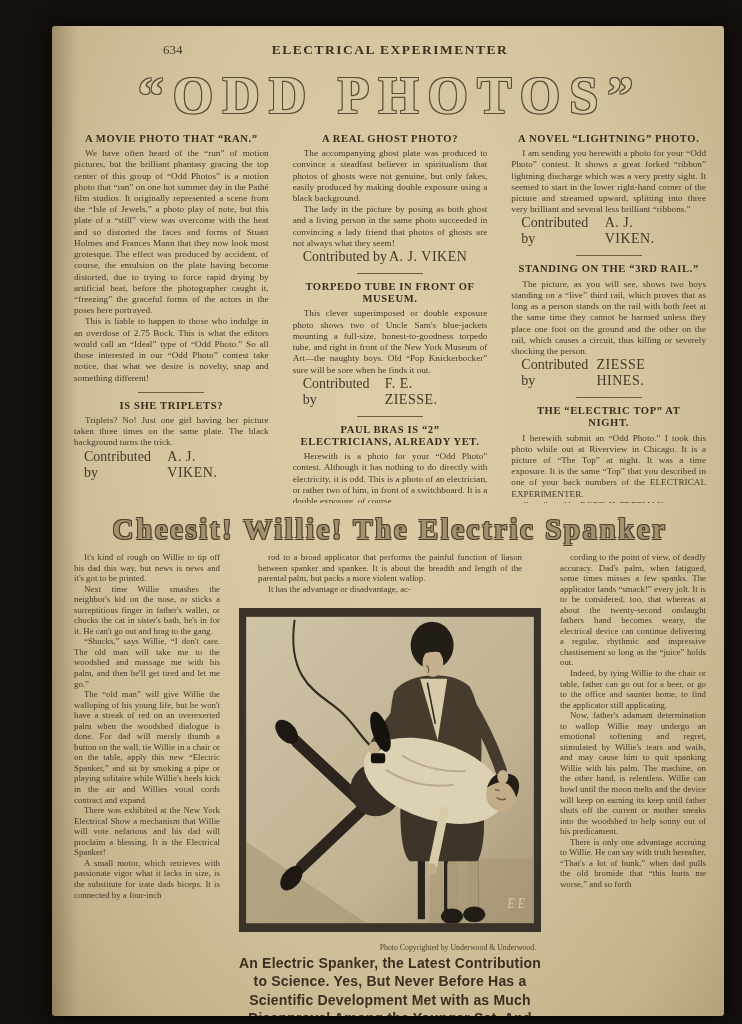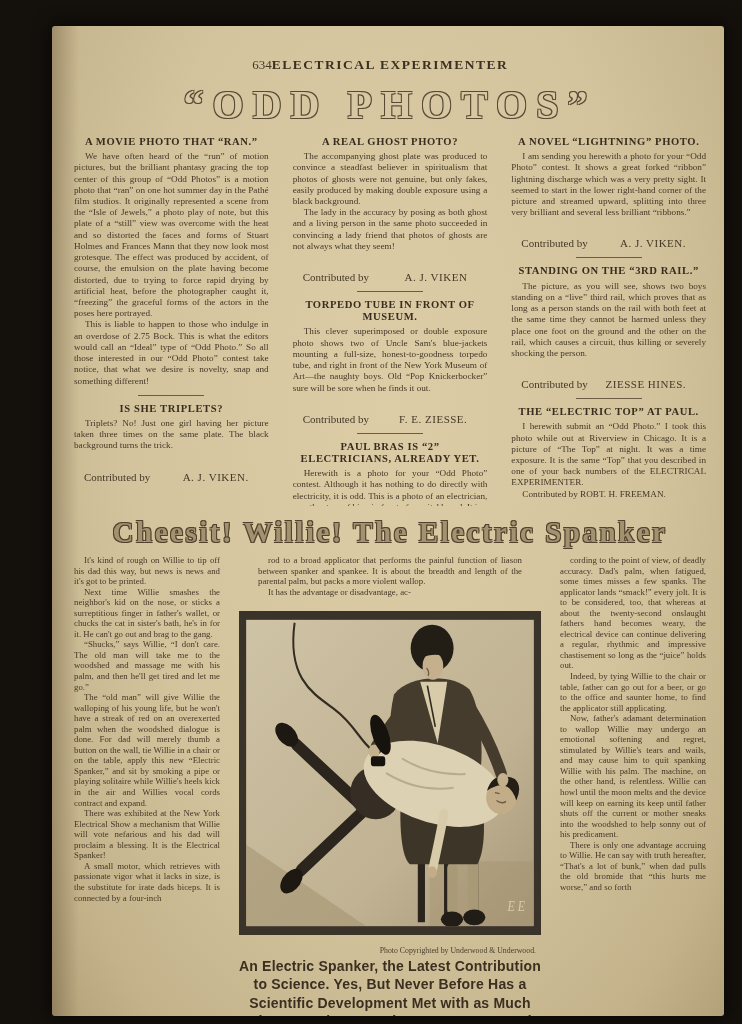--- a/index.html
+++ b/index.html
@@ -17,42 +17,42 @@
       radial-gradient(ellipse at 50% 38%, #dccda7 0%, #d3c49d 55%, #c3b28a 86%, #b2a179 100%);
     border-radius:3px;
     box-shadow:0 0 18px rgba(0,0,0,.8);
     color:#453827;
     overflow:hidden;
     box-sizing:border-box;
     padding:16px 18px 10px 22px;
   }
   
   .pg-header{display:grid;grid-template-columns:1fr auto 1fr;align-items:baseline;font-size:13px;}
-  .pg-header .num{text-align:right;margin-top:15px;}
+  .pg-header .num{text-align:center;}
   .pg-header .journal{font-weight:bold;letter-spacing:1.5px;font-size:13.5px;color:#3c3020;}
   .pg-header .date{text-align:right;}
   
   .main-title{
     text-align:center;margin:8px 0 6px;
-    font-size:40px;font-weight:bold;letter-spacing:9px;
+    font-size:52px;font-weight:bold;letter-spacing:9px;
     color:#d6c8a2;
     text-shadow:-1px -1px 0 #5a4a34, 1px -1px 0 #5a4a34, -1px 1px 0 #5a4a34, 1px 1px 0 #5a4a34;
   }
   
   .columns{display:flex;gap:24px;height:372px;overflow:hidden;}
   .col{flex:1;min-width:0;}
   .article-heading{
     margin:2px 4px 3px;text-align:center;
     font-size:10.6px;font-weight:bold;letter-spacing:.6px;color:#382d1e;
     line-height:1.15;
   }
   .article p{
     margin:0;font-size:9.2px;line-height:1.22;text-align:justify;text-indent:11px;
   }
-  .contrib{display:flex;justify-content:space-between;font-size:11px;padding:0 20px 0 10px;margin-top:19px;}
+  .contrib{display:flex;justify-content:space-between;font-size:14px;padding:0 20px 0 10px;margin-top:0;}
   .contrib .name{letter-spacing:.5px;}
   .article-divider{width:66px;border-top:1.2px solid #6d5c44;margin:8px auto 7px;}
   
   .feature-title{
     text-align:center;margin:10px 0 6px;
     font-size:29px;font-weight:bold;letter-spacing:2.5px;
     color:#a3926f;
     text-shadow:-1px -1px 0 #51422e, 1px -1px 0 #51422e, -1px 1px 0 #51422e, 1px 1px 0 #51422e;
   }
   .feature{display:flex;gap:10px;height:498px;overflow:hidden;}
@@ -98,21 +98,21 @@
           <div class="contrib">
             <span class="label">Contributed by</span>
             <span class="name">A. J. VIKEN.</span>
           </div>
         </article>
       </div>
       <div class="col">
         <article class="article">
           <h3 class="article-heading">A REAL GHOST PHOTO?</h3>
           <p>The accompanying ghost plate was produced to convince a steadfast believer in spiritualism that photos of ghosts were not genuine, but only fakes, easily produced by making double exposure using a black background.</p>
-          <p>The lady in the accuracy by posing as both ghost and a living person in the same photo succeeded in convincing a lady friend that photos of ghosts are not always what they seem!</p>
+          <p>The lady in the picture by posing as both ghost and a living person in the same photo succeeded in convincing a lady friend that photos of ghosts are not always what they seem!</p>
           <div class="contrib">
             <span class="label">Contributed by</span>
             <span class="name">A. J. VIKEN</span>
           </div>
         </article>
         <div class="article-divider"></div>
         <article class="article">
           <h3 class="article-heading">TORPEDO TUBE IN FRONT OF MUSEUM.</h3>
           <p>This clever superimposed or double exposure photo shows two of Uncle Sam's blue-jackets mounting a full-size, honest-to-goodness torpedo tube, and right in front of the New York Museum of Art—the naughty boys.  Old “Pop Knickerbocker” sure will be sore when he finds it out.</p>
           <div class="contrib">
@@ -143,21 +143,21 @@
         <article class="article">
           <h3 class="article-heading">STANDING ON THE “3RD RAIL.”</h3>
           <p>The picture, as you will see, shows two boys standing on a “live” third rail, which proves that as long as a person stands on the rail with both feet at the same time they cannot be harmed unless they place one foot on the ground and the other on the rail, which causes a circuit, thus killing or severely shocking the person.</p>
           <div class="contrib">
             <span class="label">Contributed by</span>
             <span class="name">ZIESSE HINES.</span>
           </div>
         </article>
         <div class="article-divider"></div>
         <article class="article">
-          <h3 class="article-heading">THE “ELECTRIC TOP” AT PAUL.</h3>
+          <h3 class="article-heading">THE “ELECTRIC TOP” AT NIGHT.</h3>
           <p>I herewith submit an “Odd Photo.”  I took this photo while out at Riverview in Chicago.  It is a picture of “The Top” at night.  It was a time exposure.  It is the same “Top” that you described in one of your back numbers of the ELECTRICAL EXPERIMENTER.</p>
           <p>Contributed by ROBT. H. FREEMAN.</p>
         </article>
       </div>
     </div>
 
   <div class="feature-title">Cheesit! Willie! The Electric Spanker</div>
 
   <div class="feature">
     <div class="side" id="feature-left">

